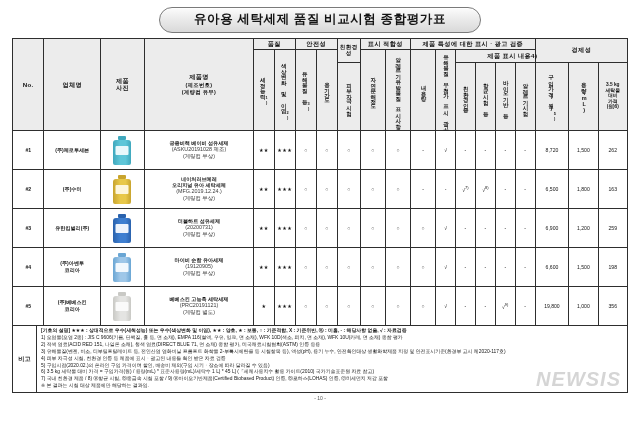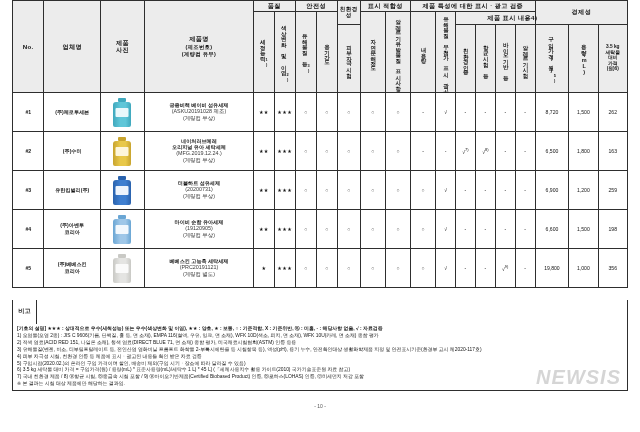--- a/index.html
+++ b/index.html
@@ -79,21 +79,21 @@
     display:block;
     position:relative;
     overflow:hidden;
   }
   .bottle { position:absolute; left:50%; transform:translateX(-50%); bottom:2px; }
   .b-body { width:18px; border-radius:3px 3px 2px 2px; }
   .b-cap  { width:8px; height:4px; border-radius:1px; margin:0 auto 0 auto; }
   .b-label { position:absolute; left:50%; transform:translateX(-50%); width:13px; height:9px; background:rgba(255,255,255,.78); border-radius:1px; }
 
   
-  .notes { margin:12px 12px; border:1px solid #2e2e2e; border-top:none; display:flex; position:relative;flex-direction:column; }
+  .notes { margin:0 12px; border:1px solid #2e2e2e; border-top:none; display:flex; position:relative; }
   .notes-label {
     width:24px; flex:0 0 24px;
     border-right:1px solid #2e2e2e;
     display:flex; align-items:center; justify-content:center;
     font-size:6.2px; font-weight:bold;
   }
   .notes-body { flex:1; padding:2px 3px 2px 4px; }
   .notes-body p { margin:0; font-size:4.9px; line-height:1.42; color:#161616; white-space:nowrap; overflow:hidden; }
   .notes-body p.first { font-weight:bold; }
   .wm {
@@ -104,20 +104,23 @@
     pointer-events:none;
     font-family:"Liberation Sans",sans-serif;
   }
   .pagenum { text-align:center; font-size:5px; color:#555; margin-top:2px; }
 </style>
 </head>
 <body>
 
 <div class="page">
 
+  <div class="title-wrap">
+    <div class="title-pill">유아용 세탁세제 품질 비교시험 종합평가표</div>
+  </div>
 
   <div class="tbl-wrap">
     <table class="main">
       <colgroup>
         <col style="width:30px">
           <col style="width:54px">
           <col style="width:42px">
           <col style="width:104px">
         <col style="width:20px">
           <col style="width:20px">

